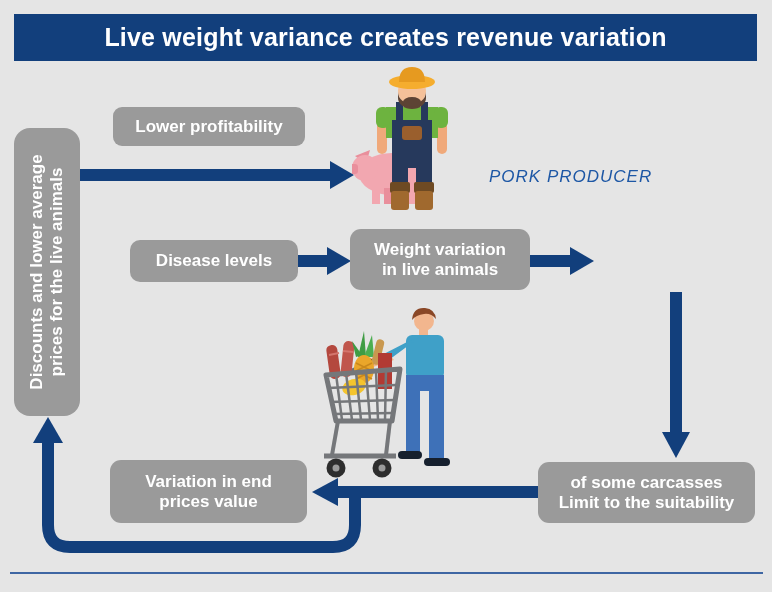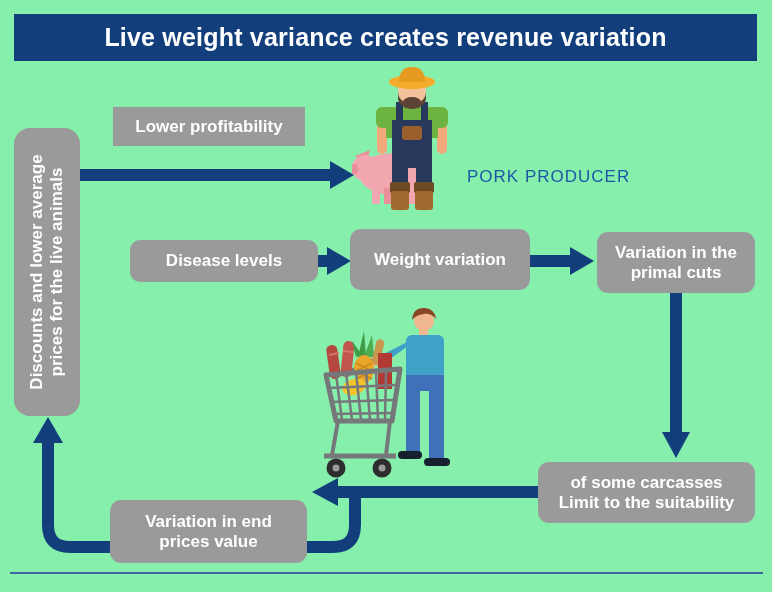--- a/index.html
+++ b/index.html
@@ -3,21 +3,21 @@
 <meta charset="utf-8">
 <style>
   :root{
     --navy:#123f7c;
     --box-gray:#9a9a9a;
     --label-blue:#1d57a5;
     --footer:#3e66a3;
   }
   html,body{margin:0;padding:0;background:#ffffff;}
   .canvas{
-    position:relative;width:772px;height:592px;background:#86efac;overflow:hidden;
+    position:relative;width:772px;height:592px;background:#e5e5e5;overflow:hidden;
     font-family:"Liberation Sans", sans-serif;
   }
   .title-bar{
     position:absolute;left:14px;top:14px;width:743px;height:47px;
     background:var(--navy);color:#ffffff;display:flex;align-items:center;justify-content:center;
     font-size:25px;font-weight:bold;letter-spacing:0.2px;
   }
   .gbox{
     position:absolute;background:var(--box-gray);color:#ffffff;border-radius:11px;
     display:flex;flex-direction:column;align-items:center;justify-content:center;
@@ -149,44 +149,41 @@
 
   <div class="title-bar">Live weight variance creates revenue variation</div>
 
   <div class="vbox">
     <div class="rot">
       <span>Discounts and lower average</span>
       <span>prices for the live animals</span>
     </div>
   </div>
 
-  <div class="gbox" style="left:113px;top:107px;width:192px;height:39px;border-radius:0;">
+  <div class="gbox" style="left:113px;top:107px;width:192px;height:39px;border-radius:9px;">
     <span>Lower profitability</span>
   </div>
 
-  <div class="gbox" style="left:130px;top:240px;width:188px;height:42px;border-radius:10px;">
+  <div class="gbox" style="left:130px;top:240px;width:168px;height:42px;border-radius:10px;">
     <span>Disease levels</span>
   </div>
 
   <div class="gbox" style="left:350px;top:229px;width:180px;height:61px;">
     <span>Weight variation</span>
+    <span>in live animals</span>
   </div>
 
-  <div class="gbox" style="left:597px;top:232px;width:158px;height:61px;">
-    <span>Variation in the</span>
-    <span>primal cuts</span>
-  </div>
 
   <div class="gbox" style="left:538px;top:462px;width:217px;height:61px;">
     <span>of some carcasses</span>
     <span>Limit to the suitability</span>
   </div>
 
-  <div class="gbox" style="left:110px;top:460px;width:197px;height:63px;margin-top:40px;">
+  <div class="gbox" style="left:110px;top:460px;width:197px;height:63px;">
     <span>Variation in end</span>
     <span>prices value</span>
   </div>
 
-  <div class="actor-label" style="left:467px;top:167px;">PORK PRODUCER</div>
+  <div class="actor-label" style="left:489px;top:167px;font-style:italic;">PORK PRODUCER</div>
 
   <div class="footer-line"></div>
 
 </div>
 
 </body></html>

